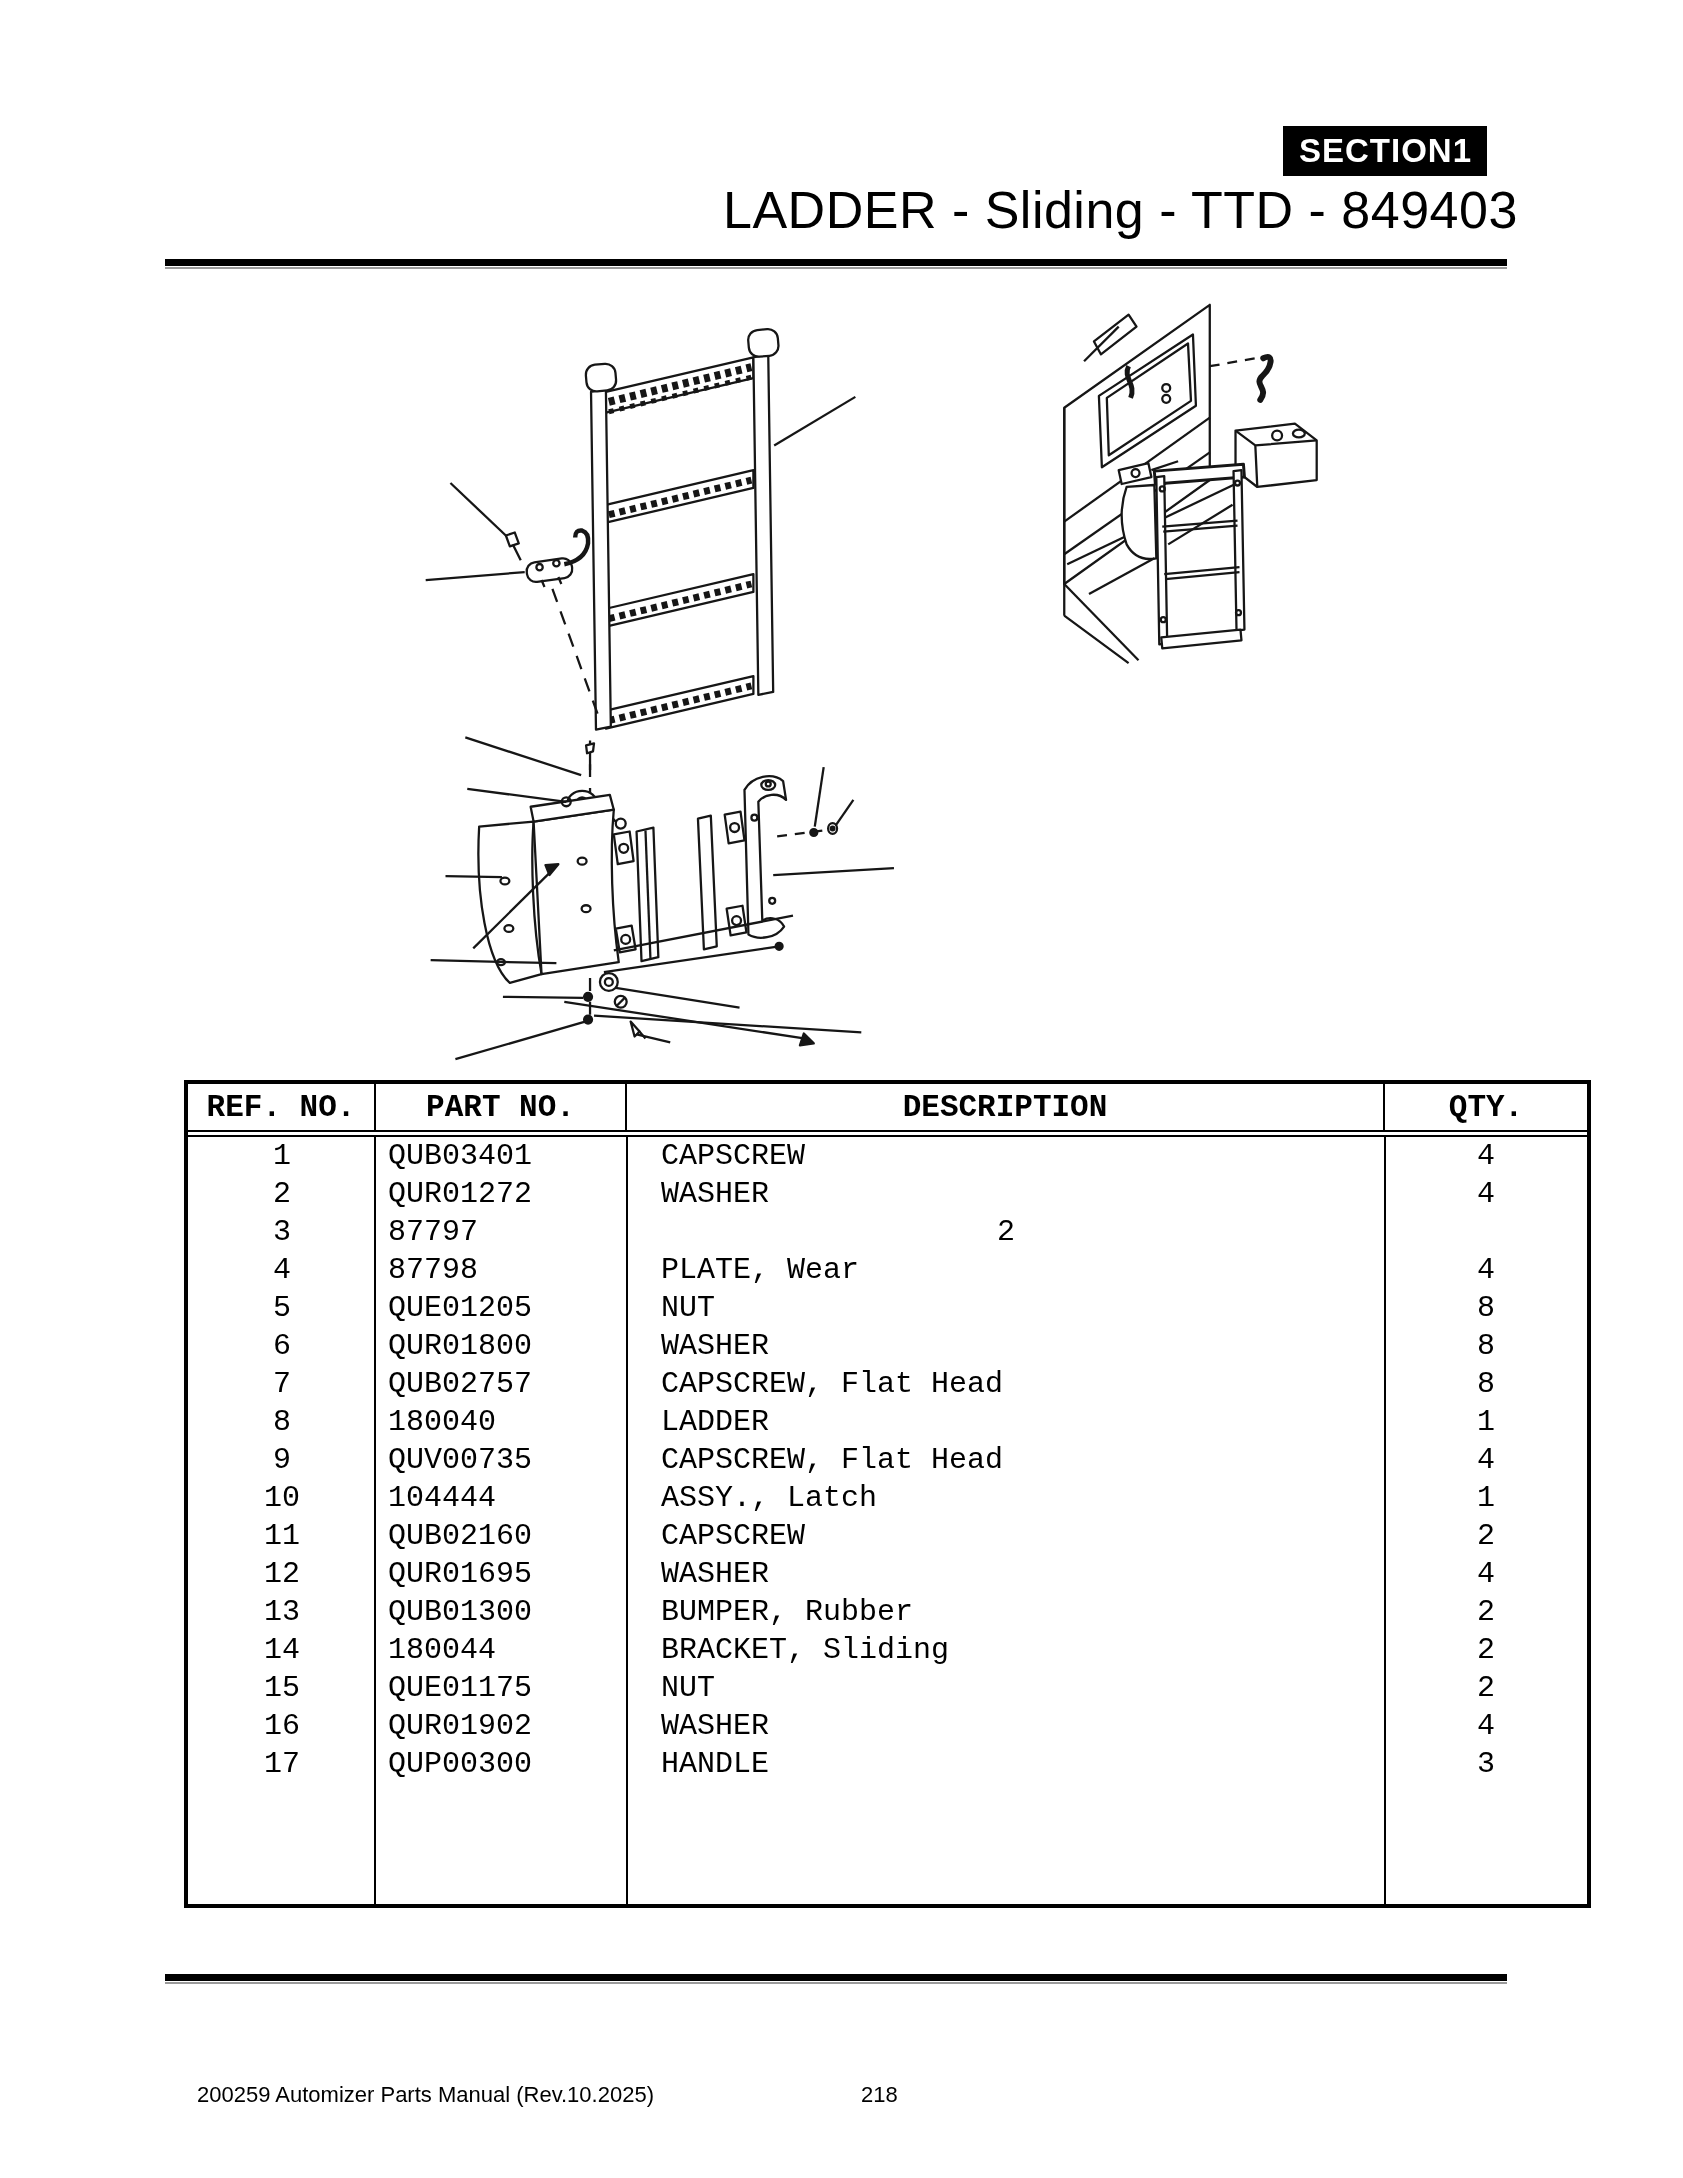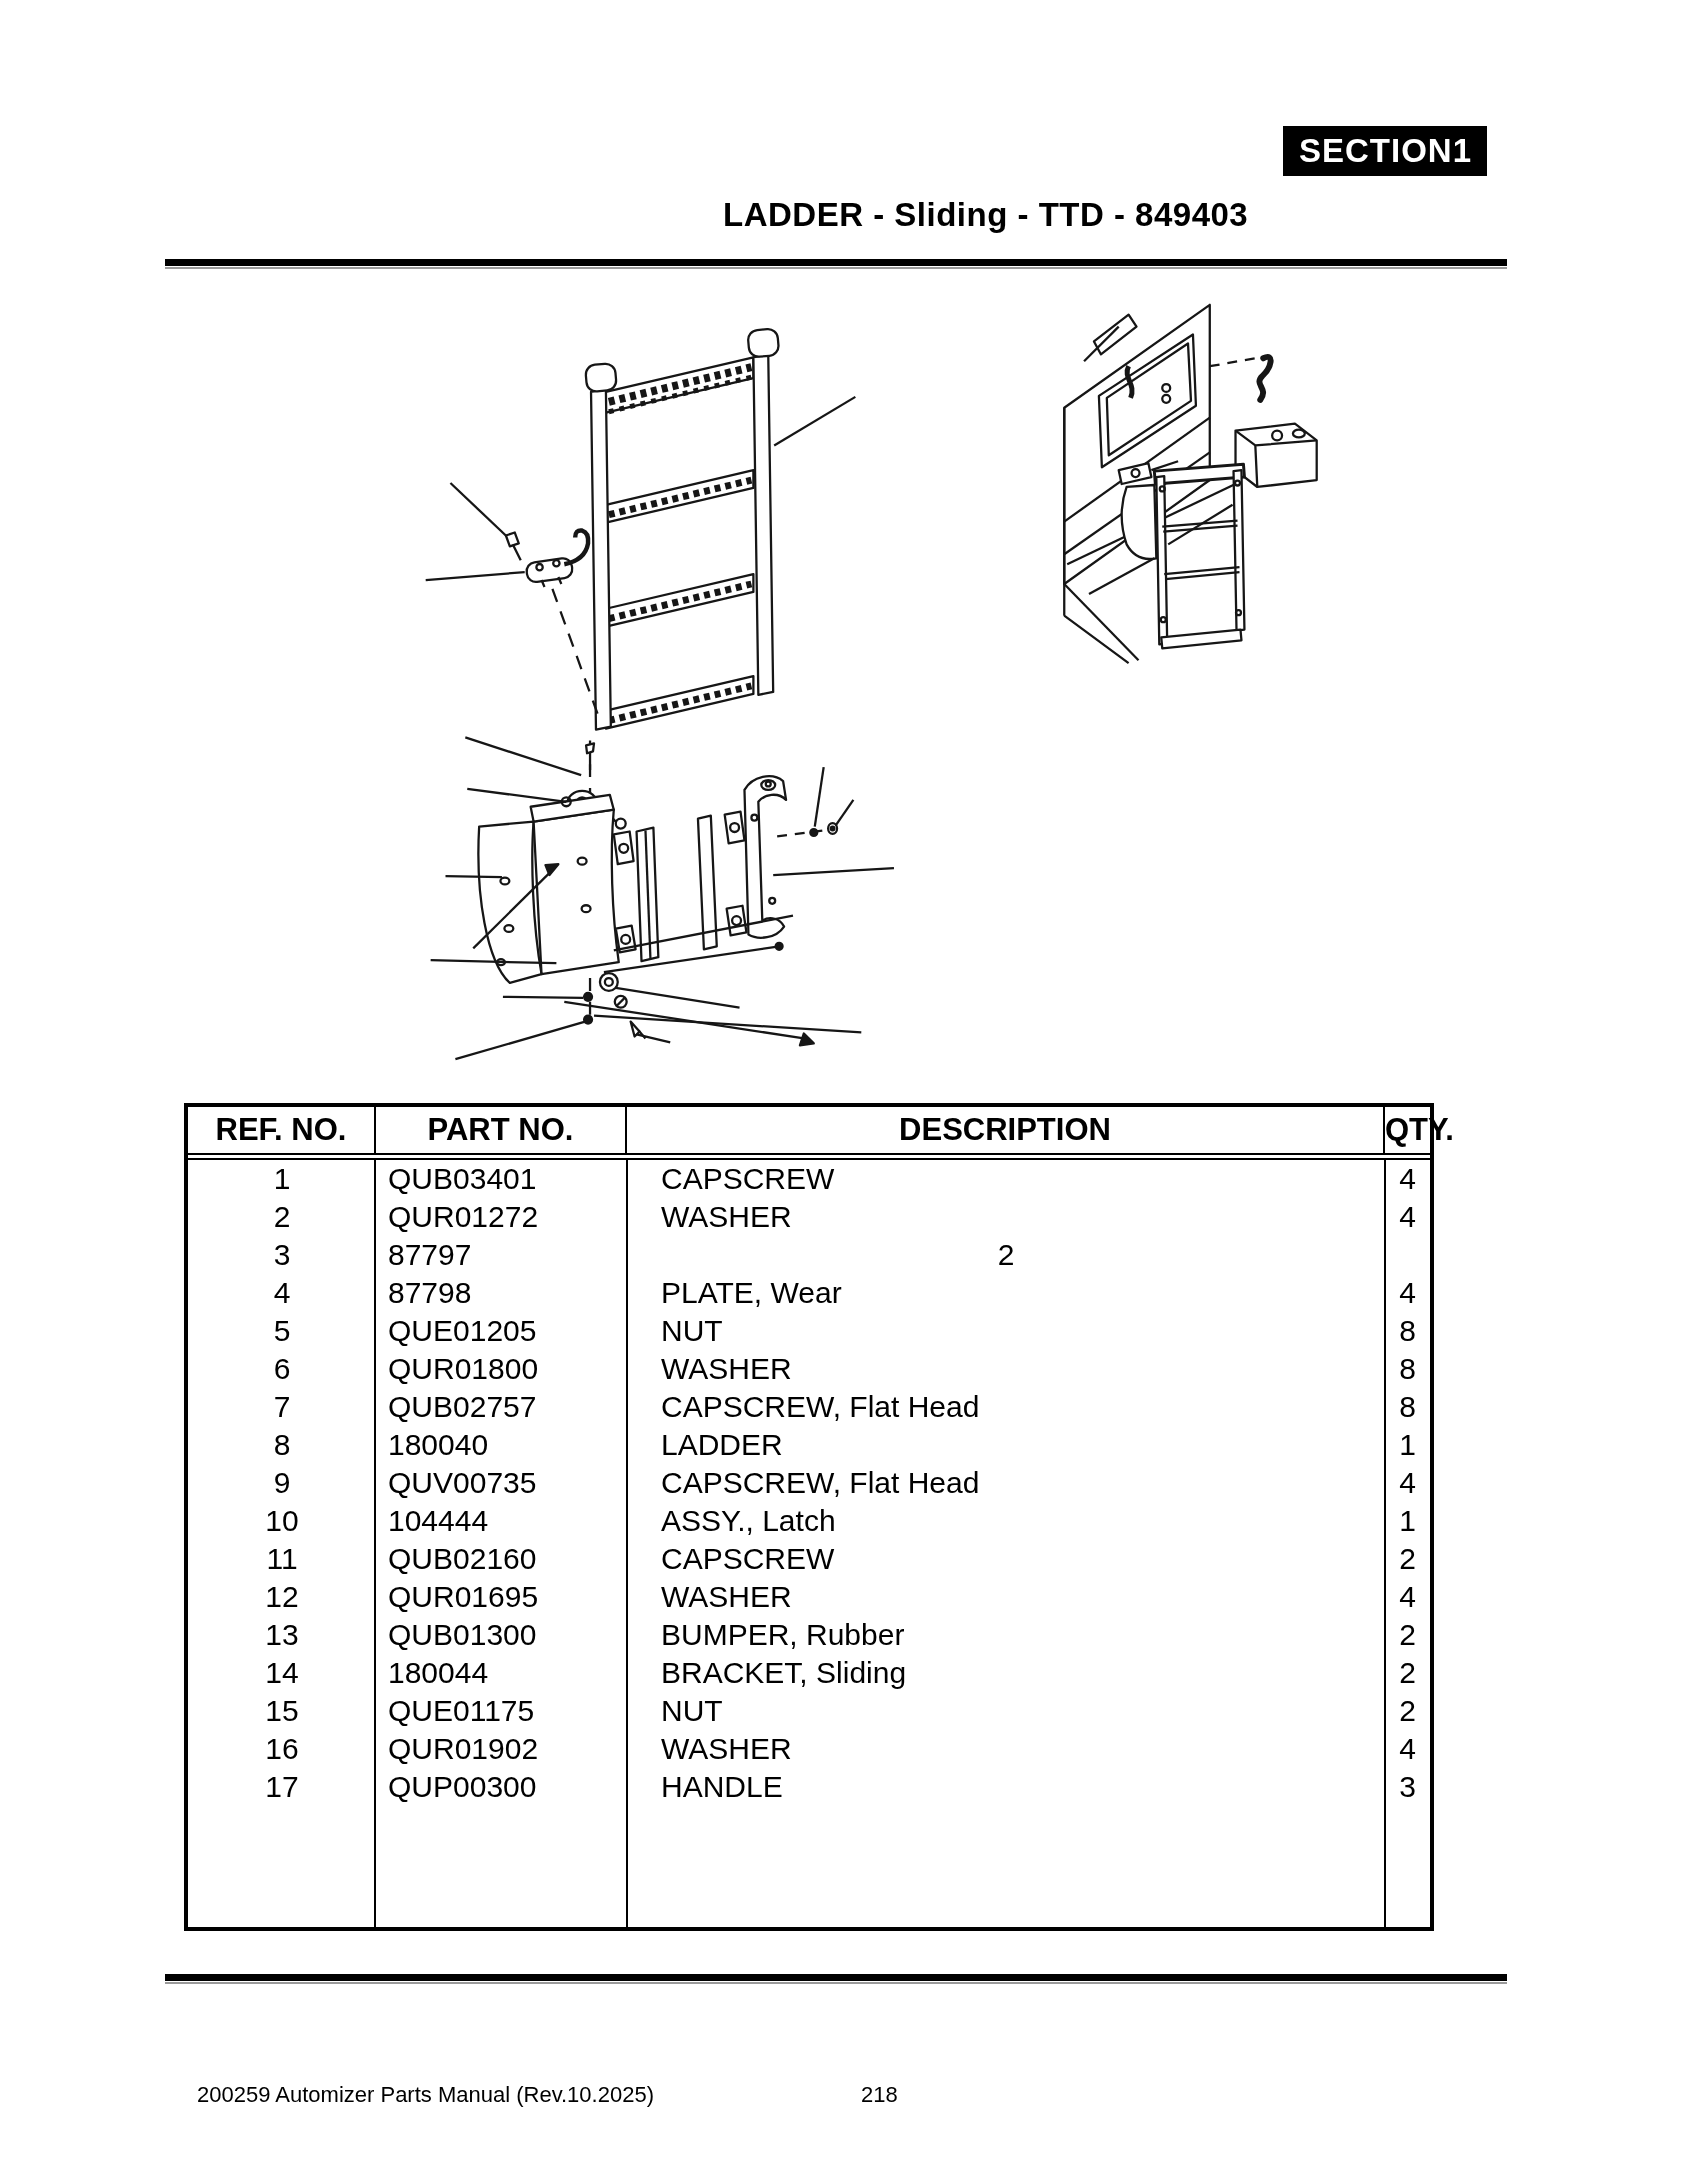--- a/index.html
+++ b/index.html
@@ -8,34 +8,34 @@
     font-family:"Liberation Sans",sans-serif;color:#000;overflow:hidden;
   }
   
   .section-badge{
     position:absolute;left:1283px;top:126px;width:204px;height:50px;
     background:#000;color:#fff;display:flex;align-items:center;
     justify-content:space-between;padding:0 16px;box-sizing:border-box;
     font-size:33px;font-weight:bold;letter-spacing:1px;
   }
   .doc-title{
-    position:absolute;left:723px;top:196px;font-size:33px;font-weight:bold;
+    position:absolute;left:723px;top:180px;font-size:52px;font-weight:normal;
     letter-spacing:0.5px;white-space:nowrap;
   }
   .rule{position:absolute;left:165px;width:1342px;}
   .rule .bar{height:7px;background:#000;}
   .rule .shadow{height:2px;background:#9a9a9a;margin-top:1px;}
   .rule-top{top:259px;}
   .rule-bottom{top:1974px;}
   
   .diagram-svg{position:absolute;left:99px;top:267px;}
   
   .parts-table{
-    position:absolute;left:184px;top:1103px;width:1250px;height:828px;
-    border:4px solid #000;box-sizing:border-box;background:#fff;
+    position:absolute;left:184px;top:1080px;width:1407px;height:828px;
+    border:4px solid #000;box-sizing:border-box;background:#fff;font-family:Liberation Mono, monospace;
   }
   .pt-header{
     display:grid;grid-template-columns:188px 251px 758px 1fr;height:46px;
     border-bottom:7px double #000;
   }
   .pt-header .hcell{
     display:flex;align-items:center;justify-content:center;
     font-size:31px;font-weight:bold;box-sizing:border-box;
   }
   .pt-header .hcell:not(:last-child){border-right:2px solid #000;}

